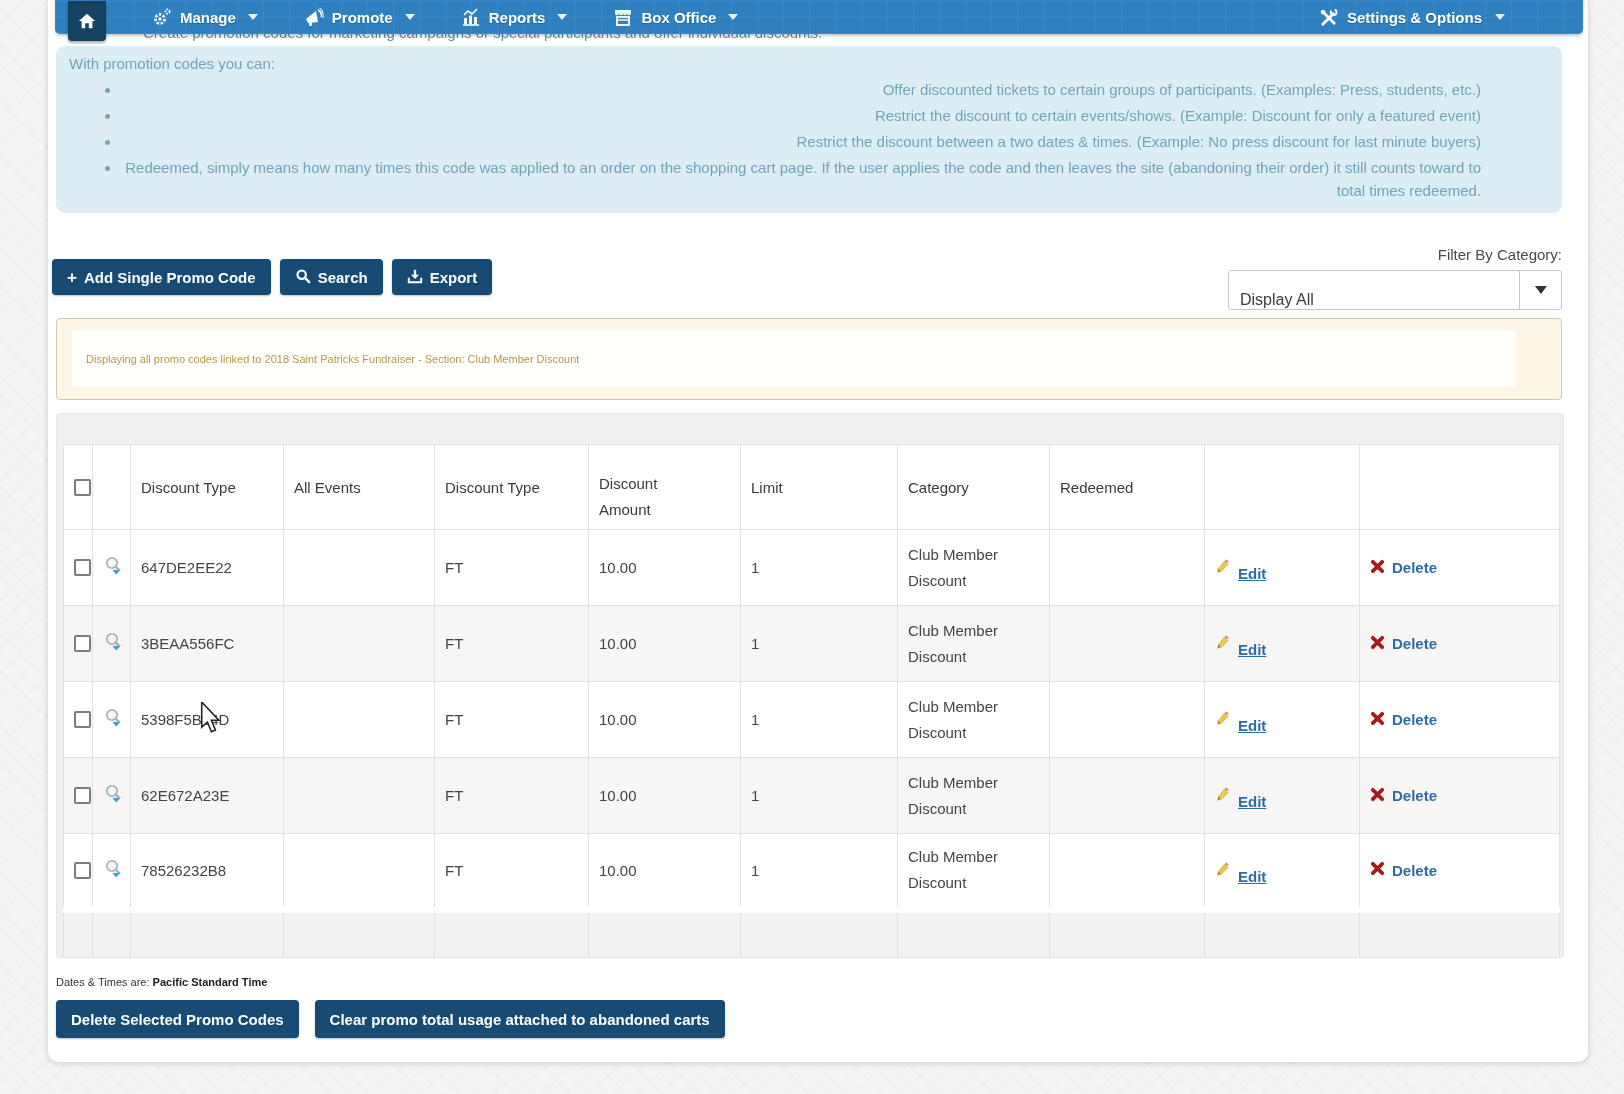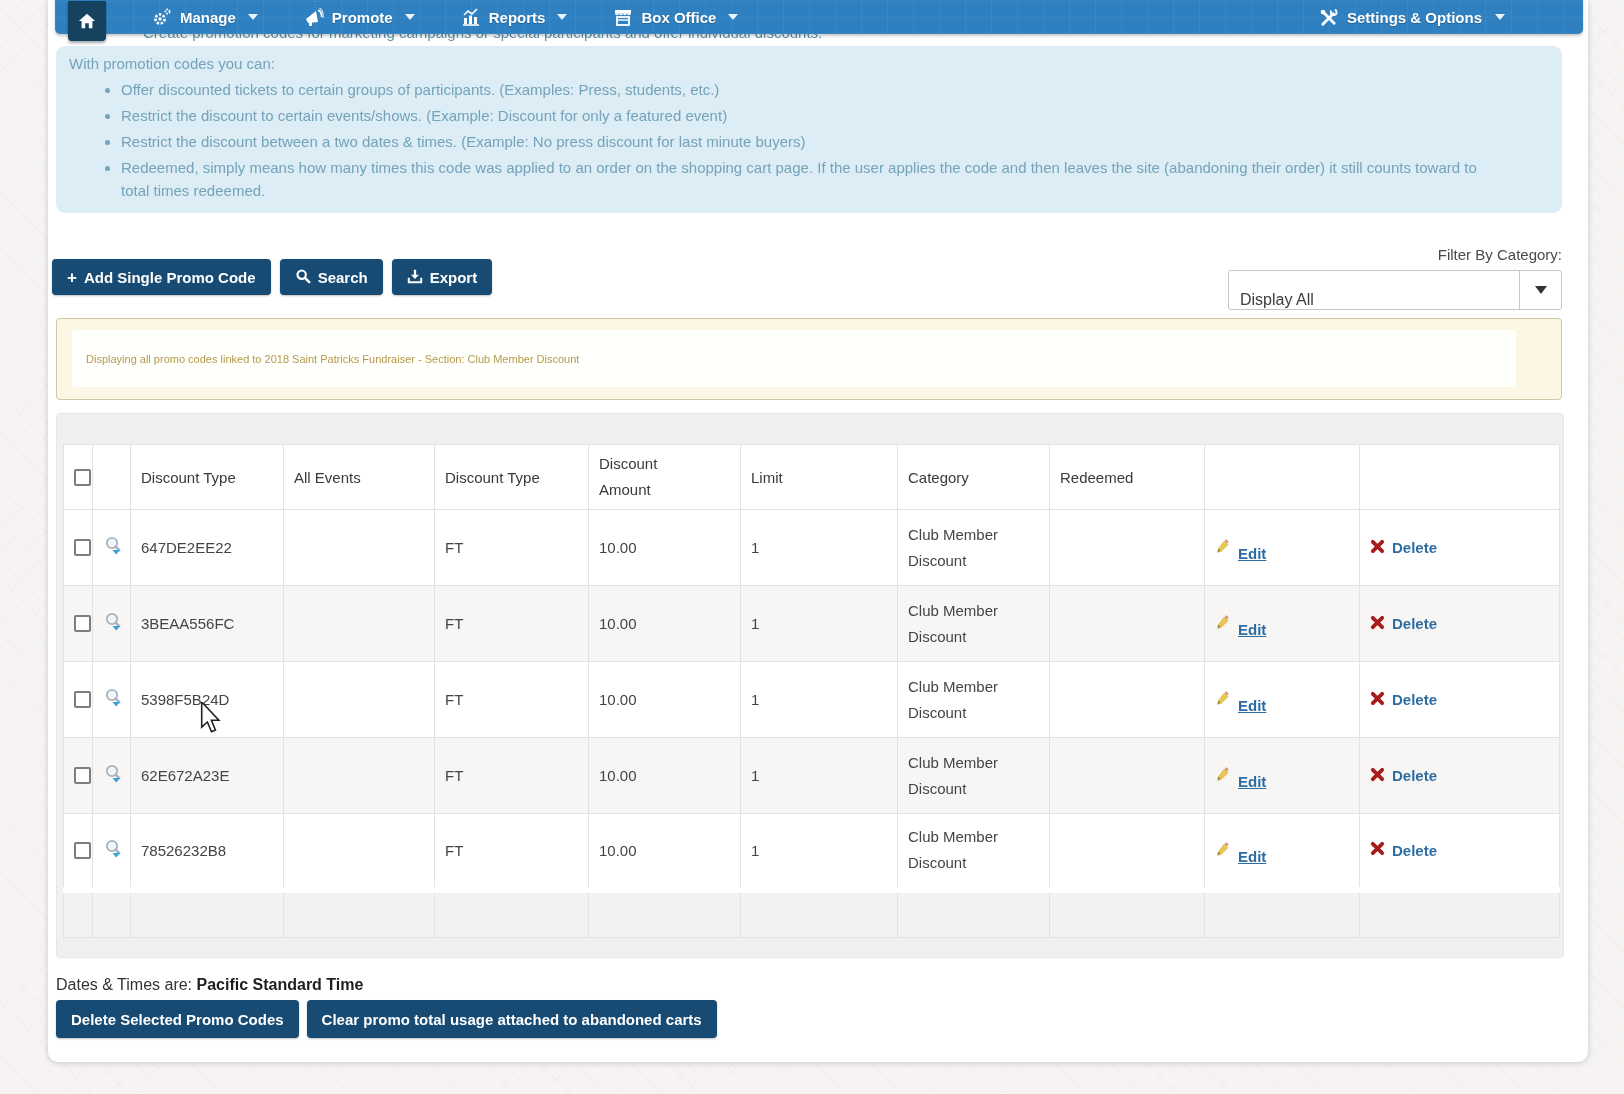--- a/index.html
+++ b/index.html
@@ -58,21 +58,21 @@
     border-top:6px solid rgba(255,255,255,.9); margin-left:4px;
   }
   .nav-ic { display:inline-flex; }
   
   .info-panel {
     position: absolute; left: 56px; top: 46px; width: 1506px; height: 167px;
     background: #dcedf5; border-radius: 9px;
     color: #74a3ba; font-size: 15px; padding: 9px 40px 0 13px;
   }
   .info-panel ul { margin-top: 6px; padding-left: 52px; }
-  .info-panel li { margin-bottom: 3px; line-height: 23px; max-width: 1360px; }
+  .info-panel li { margin-bottom: 3px; line-height: 23px; max-width: 1360px; text-align: right; }
   
   .btn-row { position: absolute; left: 52px; top: 259px; display: flex; gap: 9px; }
   .btn-navy {
     background: #174b74; color: #fff; font-weight: bold; font-size: 15px;
     border: none; border-radius: 4px; height: 36px; padding: 0 15px;
     display: inline-flex; align-items: center; gap: 7px; cursor: pointer;
     box-shadow: 0 1px 2px rgba(0,0,0,.25);
     font-family: "Liberation Sans", sans-serif;
   }
   .plus-glyph { font-size: 17px; font-weight: bold; line-height: 1; }
@@ -117,37 +117,37 @@
   }
   table.promo th, table.promo td {
     border: 1px solid #e2e2e2; padding: 6px 6px 6px 10px;
     text-align: left; vertical-align: middle; background: #fff;
     overflow: hidden;
   }
   table.promo thead th { height: 62px; color: #3a3a3a; font-weight: normal; }
   table.promo tbody td { height: 76px; }
   table.promo tbody tr:nth-child(even) td { background: #f7f6f5; }
   table.promo tfoot td { height: 48px; background: #f3f2f1; border-top: 6px solid #fff; }
-  .hdr-wrap { width: 84px; line-height: 26px; }
+  .hdr-wrap { width: 84px; line-height: 26px; margin-top: 20px; }
   .cell-wrap { width: 104px; line-height: 26px; }
   .cb {
     width: 17px; height: 17px; background: #fff; border: 2px solid #7d7d7d;
     border-radius: 2px; cursor: pointer;
   }
   td.center, th.center { text-align: center; }
   .action-link {
     color: #2e6da4; font-weight: bold; cursor: pointer;
     display: inline-flex; align-items: center; gap: 7px;
   }
   .action-link .lbl-underline { text-decoration: underline; margin-top: 12px; }
   .row-zoom { cursor: pointer; display: inline-flex; }
   
-  .tz-line { position: absolute; left: 56px; top: 976px; font-size: 16px; color: #333; }
+  .tz-line { position: absolute; left: 56px; top: 976px; font-size: 11px; color: #333; }
   .tz-line b { color: #1e1e1e; }
-  .bottom-btns { position: absolute; left: 56px; top: 1000px; display: flex; gap: 8px; justify-content: flex-end; }
+  .bottom-btns { position: absolute; left: 56px; top: 1000px; display: flex; gap: 16px; justify-content: flex-end; }
   .bottom-btns .btn-navy { height: 38px; }
   
   .cursor { position: absolute; left: 200px; top: 702px; z-index: 20; pointer-events: none; }
 </style>
 </head>
 <body>
 
 <div class="stage">
   <div class="card"></div>
 

